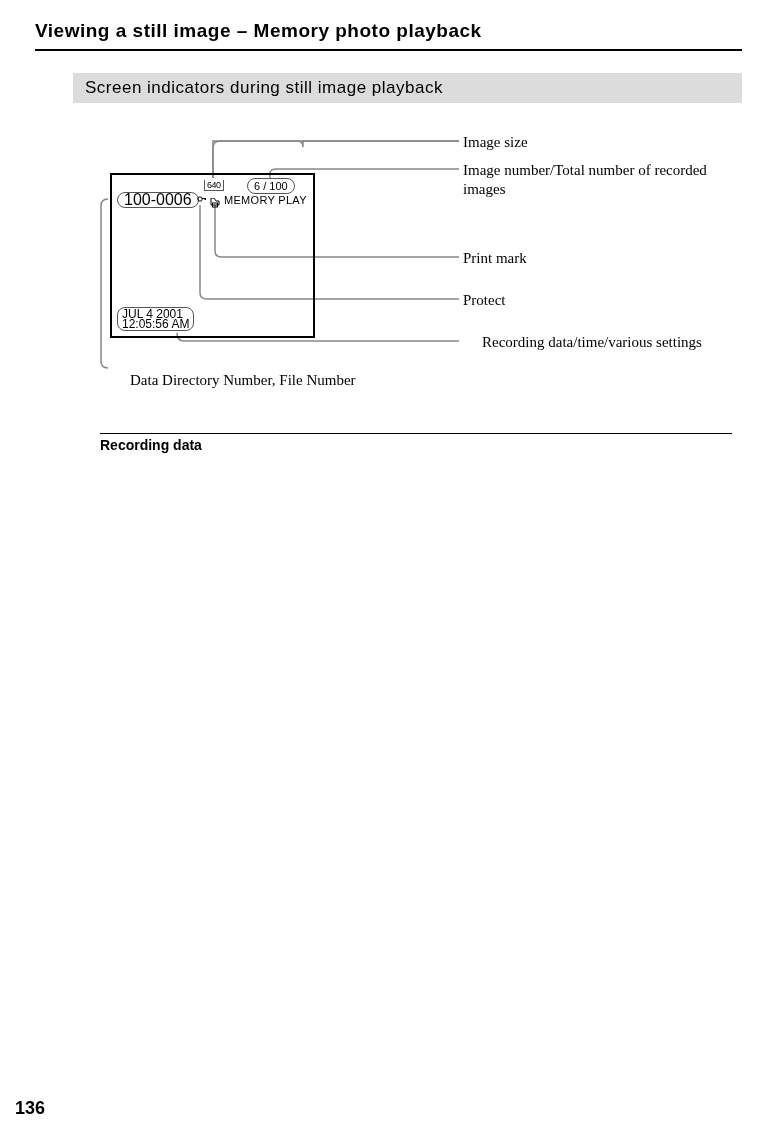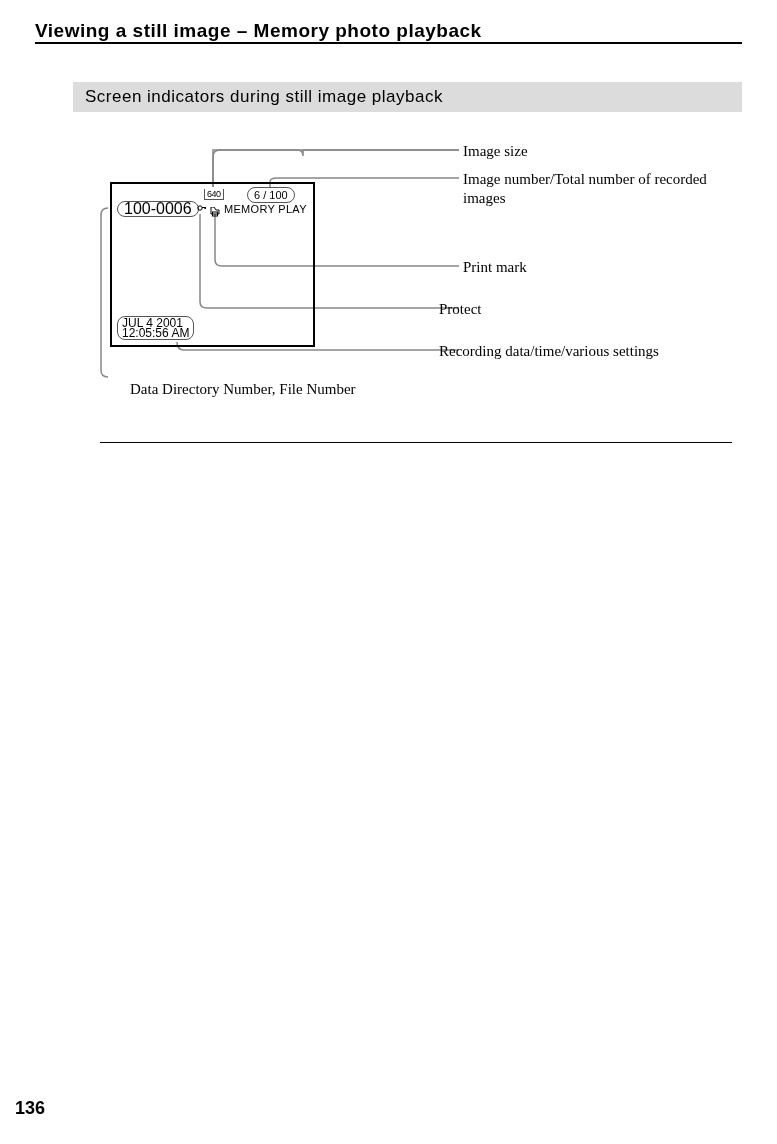--- a/index.html
+++ b/index.html
@@ -15,23 +15,23 @@
       width: 777px;
       height: 1144px;
       padding: 20px 35px 0 35px;
       position: relative;
     }
     .page-title {
       font-family: Arial, Helvetica, sans-serif;
       font-size: 19px;
       font-weight: bold;
       letter-spacing: 0.5px;
-      padding-bottom: 0;
+      padding-bottom: 7px;
       border-bottom: 2px solid #000;
-      margin-bottom: 38px;
+      margin-bottom: 22px;
     }
     .section-header {
       font-family: Arial, Helvetica, sans-serif;
       font-size: 17px;
       background: #dcdcdc;
       padding: 5px 12px;
       margin-left: 38px;
       margin-bottom: 30px;
       letter-spacing: 0.5px;
     }
@@ -131,22 +131,22 @@
     }
     .callout-label {
       position: absolute;
       font-family: 'Book Antiqua', Palatino, serif;
       font-size: 15px;
       line-height: 1.25;
     }
     .lbl-size { left: 398px; top: 0px; }
     .lbl-count { left: 398px; top: 28px; }
     .lbl-print { left: 398px; top: 116px; }
-    .lbl-protect { left: 374px; top: 158px; text-align: center; }
-    .lbl-date { left: 374px; top: 200px; }
+    .lbl-protect { left: 398px; top: 158px; text-align: center; }
+    .lbl-date { left: 417px; top: 200px; }
     .lbl-file {
       left: 65px;
       top: 238px;
     }
     .recording-section {
       margin-left: 65px;
       margin-right: 10px;
     }
     .recording-rule {
       border: none;
@@ -226,15 +226,16 @@
   <div class="callout-label lbl-size">Image size</div>
   <div class="callout-label lbl-count">Image number/Total number of recorded images</div>
   <div class="callout-label lbl-print">Print mark</div>
   <div class="callout-label lbl-protect">Protect</div>
   <div class="callout-label lbl-date">Recording data/time/various settings</div>
   <div class="callout-label lbl-file">Data Directory Number, File Number</div>
 </div>
 
 <div class="recording-section">
   <hr class="recording-rule">
+  <div class="recording-title">Recording data</div>
 </div>
 
 <div class="page-number">136</div>
 
 </body></html>

